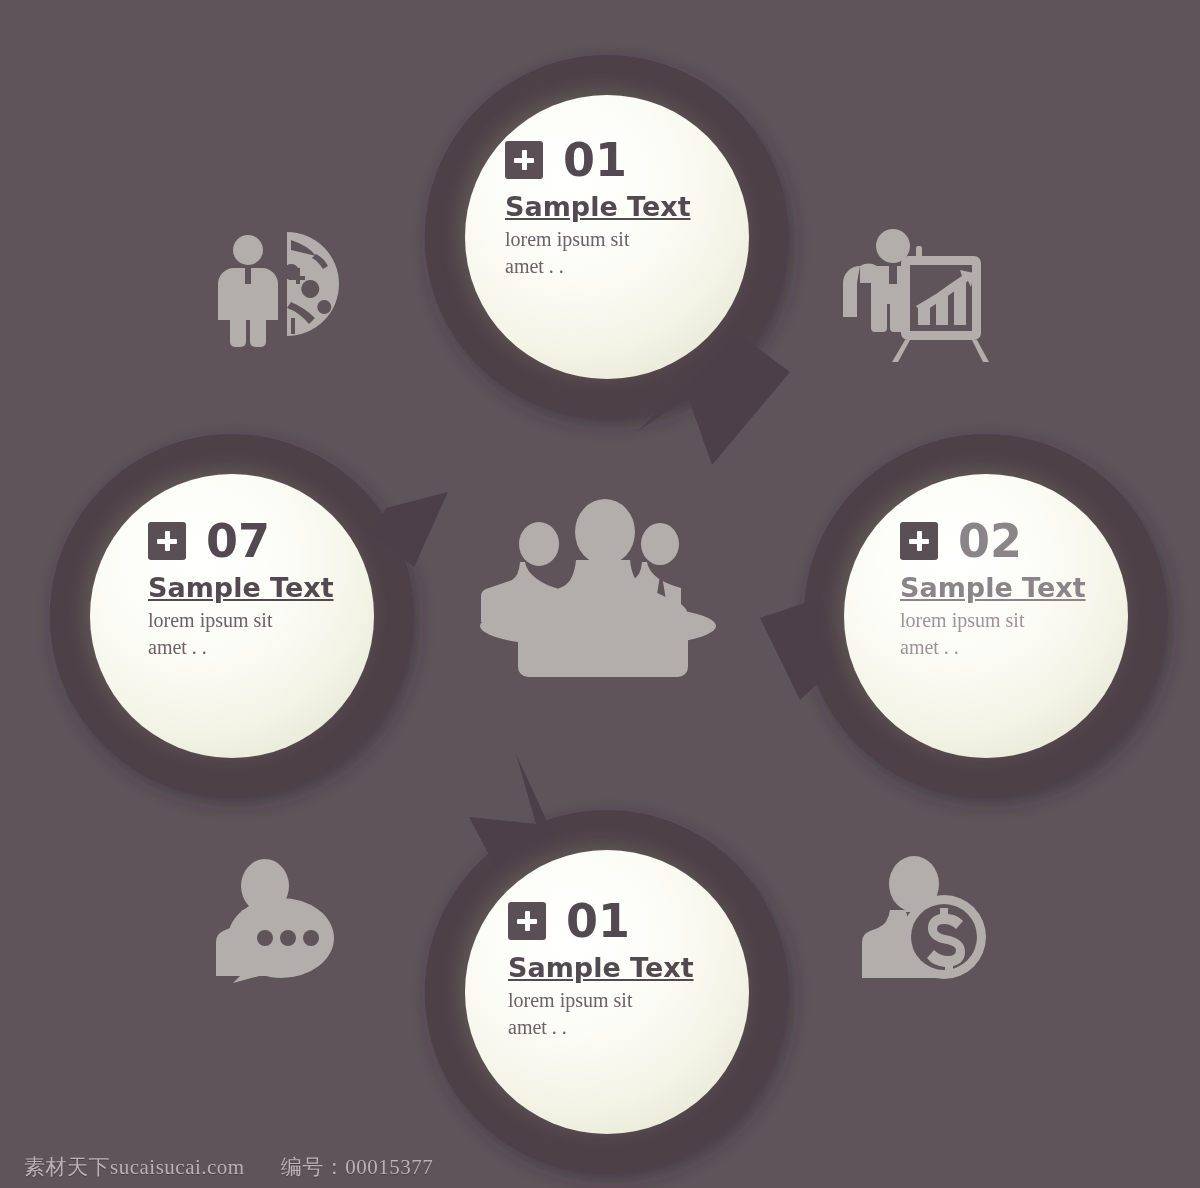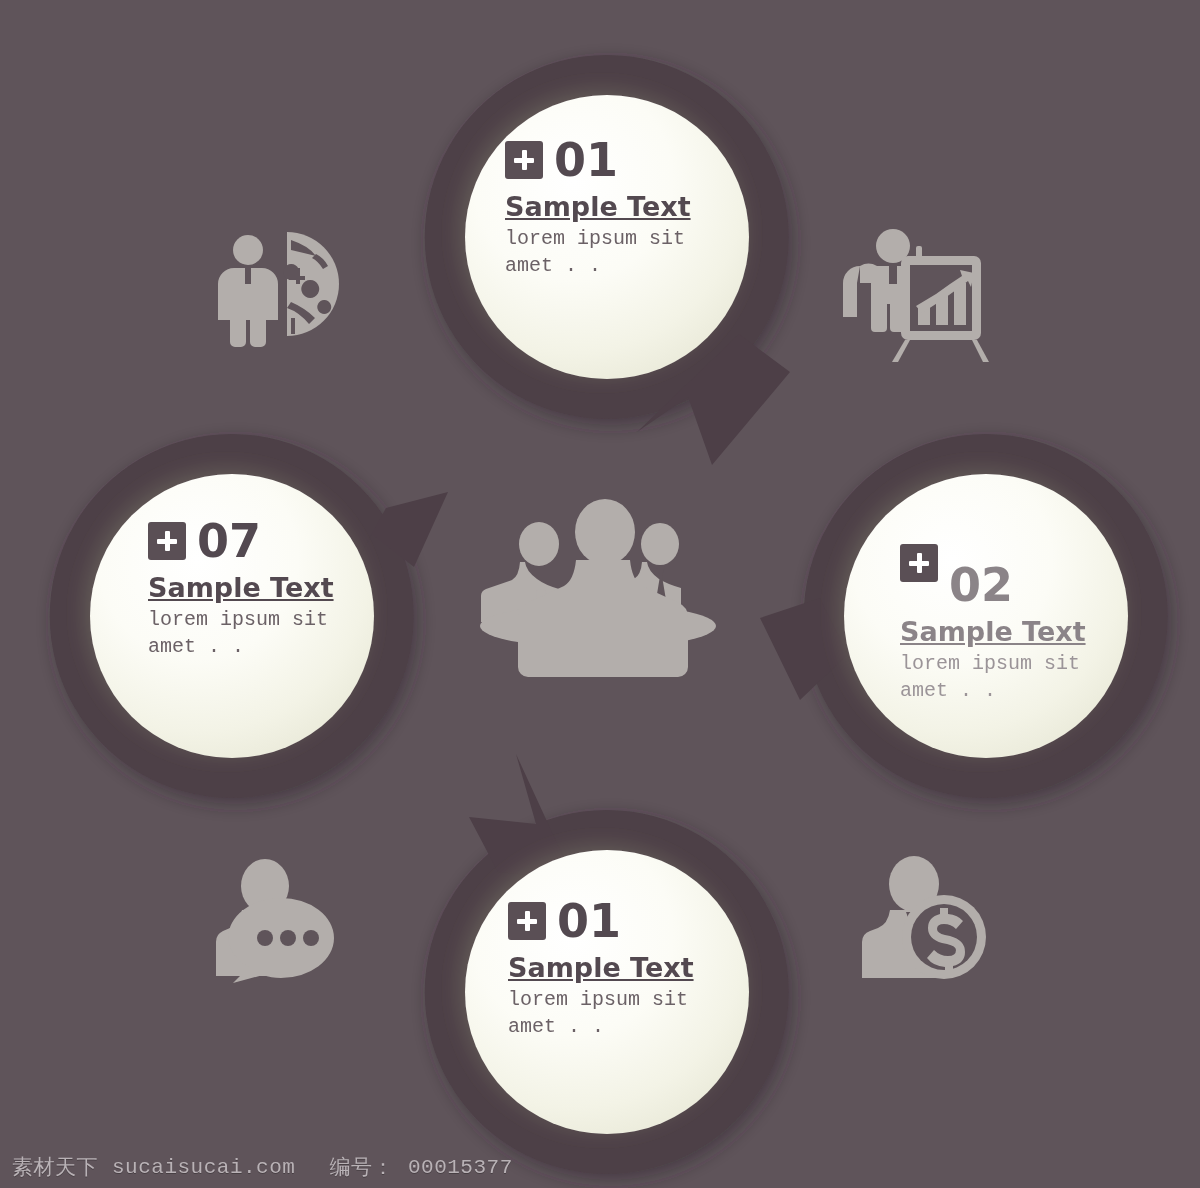--- a/index.html
+++ b/index.html
@@ -15,21 +15,21 @@
 
   
   .card-text{
     position:absolute;
     width:290px;
     pointer-events:none;
   }
   .num-row{
     display:flex;
     align-items:center;
-    gap:11px;
+    gap:20px;
     margin-bottom:10px;
   }
   .plus-badge{
     width:38px;height:38px;
     border-radius:3px;
     position:relative;
     flex:0 0 auto;
   }
   .plus-badge::before,
   .plus-badge::after{
@@ -51,56 +51,55 @@
     font-size:27px;
     font-weight:bold;
     line-height:1.05;
     margin-bottom:5px;
     font-family:"DejaVu Sans", sans-serif;
     text-decoration:underline;
   }
   .sub{
     font-size:20px;
     line-height:1.32;
-    font-family:Liberation Mono, monospace;
+    font-family:Liberation Serif, serif;
   }
 
   
   .dark .plus-badge{background:#5a4f55;}
   .dark .num{color:#534950;}
   .dark .title{color:#534950;}
   .dark .sub{color:#6b6166;}
   
   .light .plus-badge{background:#5a4f55;}
-  .light .num{color:#8b8488;margin-top:44px;}
+  .light .num{color:#8b8488;}
   .light .title{color:#8b8488;}
   .light .sub{color:#9b9498;}
 
   
   #txt-01{left:505px;top:137px;}
   #txt-02{left:900px;top:518px;}
   #txt-03{left:508px;top:898px;}
   #txt-04{left:148px;top:518px;}
 
   
   #footer{
     position:absolute;
     left:0;bottom:0;
     width:1200px;height:42px;
     display:flex;align-items:center;
-    padding-left:12px;
+    padding-left:24px;
     box-sizing:border-box;
-    gap:14px;
     color:#b9b2b6;
     font-size:21px;
     letter-spacing:0.5px;
-    font-family:Liberation Mono, monospace;
+    font-family:Liberation Serif, serif;
     text-shadow:0 1px 0 rgba(0,0,0,.25);
   }
-  #footer .wm-code-label{margin-left:20px;}
+  #footer .wm-code-label{margin-left:36px;}
 </style>
 </head>
 <body>
 
 <div id="stage">
 
   <svg class="layer" viewBox="0 0 1200 1188">
     <defs>
       <radialGradient id="cardGrad" cx="38%" cy="30%" r="78%">
         <stop offset="0%" stop-color="#ffffff"></stop>

